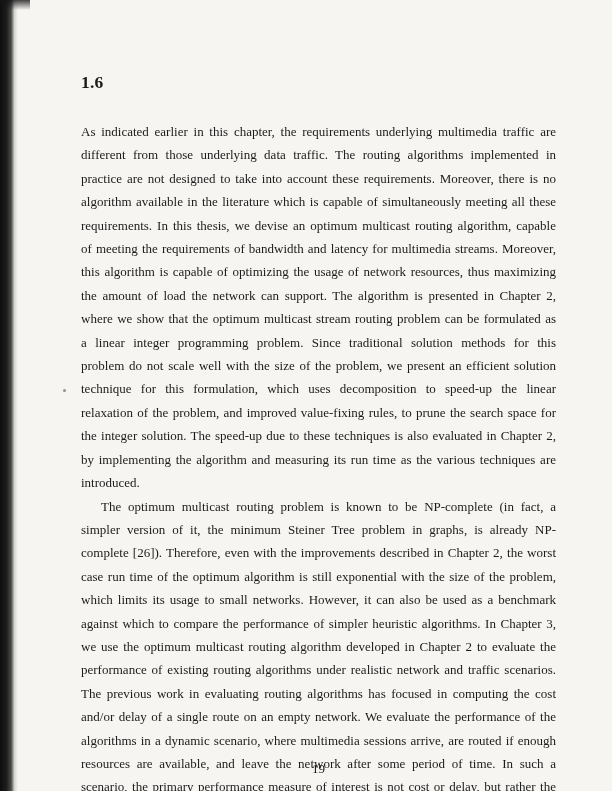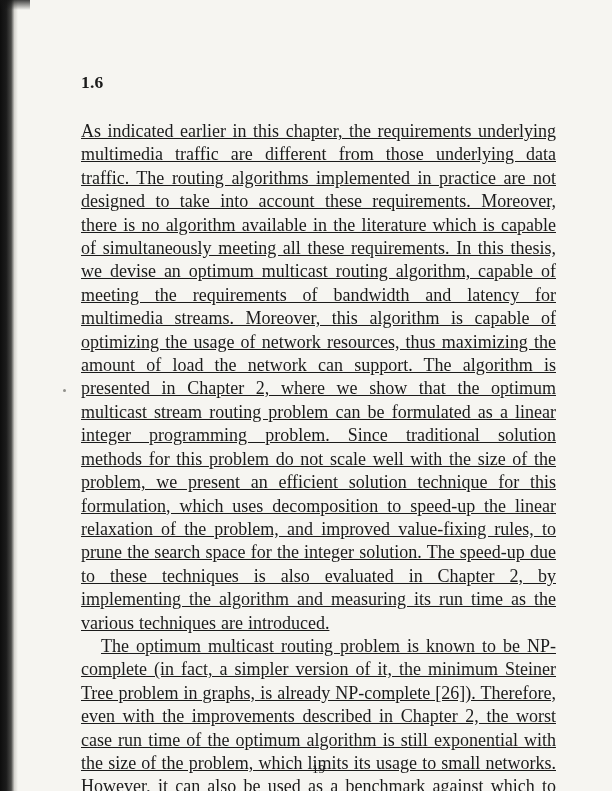--- a/index.html
+++ b/index.html
@@ -56,24 +56,23 @@
     font-size: 17.5px;
     letter-spacing: 0.2px;
     margin: 0 0 27px 0;
   }
   .heading .num {
     margin-right: 33px;
   }
   .body-text p {
     margin: 0;
     text-align: justify;
-    font-size: 18px;
+    font-size: 13px;
     line-height: 23.4px;
     word-spacing: 0.5px;
-    text-decoration: underline;
   }
   .body-text p.indented {
     text-indent: 20px;
   }
   .page-number {
     position: absolute;
     left: 81px;
     width: 475px;
     bottom: 14px;
     text-align: center;

